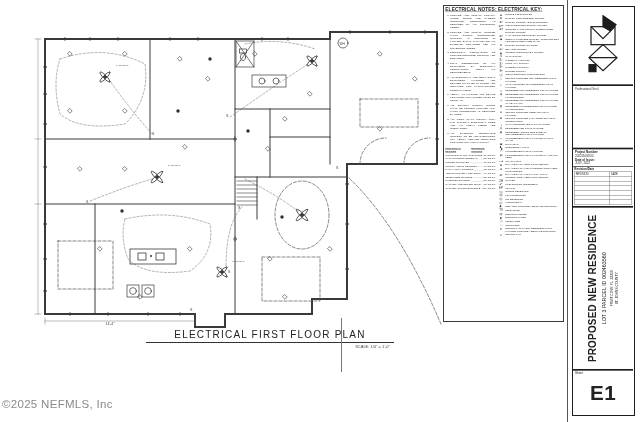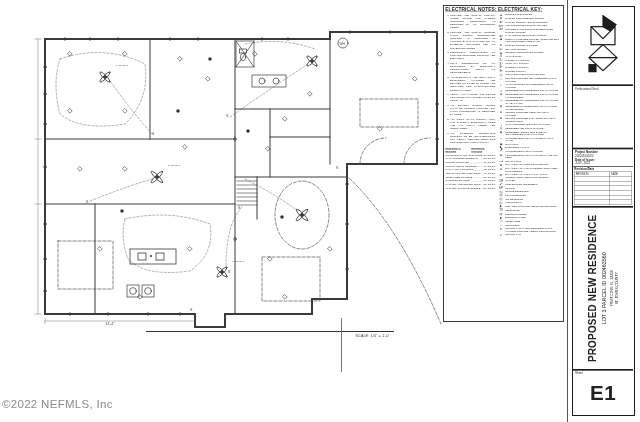--- a/index.html
+++ b/index.html
@@ -321,20 +321,21 @@
     <text x="208" y="190" font-size="3.6">S</text>
     <text x="160" y="292" font-size="3.6">S</text>
     <text x="56" y="184" font-size="3.6">S</text>
     <text x="306" y="150" font-size="3.6">S</text>
     <text x="198" y="254" font-size="3.6">S</text>
   </g>
 </svg>
 </div>
 
 <div class="plan-title">
+  <div class="t">ELECTRICAL FIRST FLOOR PLAN</div>
   <div class="rule"></div>
   <div class="scale">SCALE: 1/4" = 1'-0"</div>
 </div>
 <div class="stray-line"></div>
 
 <div class="notes-box">
   <div class="notes-scale">
     <div class="notes-header">ELECTRICAL NOTES: ELECTRICAL KEY:</div>
     <div class="notes-cols">
       <div class="notes-left">
@@ -757,13 +758,13 @@
         </div>
       </div>
     </div>
     <div class="tb-sheet">
       <span class="lab">Sheet</span>
       <span class="tb-sheetno">E1</span>
     </div>
   </div>
 </div>
 
-<div class="copyright">©2022 NEFMLS, Inc</div>
+<div class="copyright">©2025 NEFMLS, Inc</div>
 
 </body></html>

